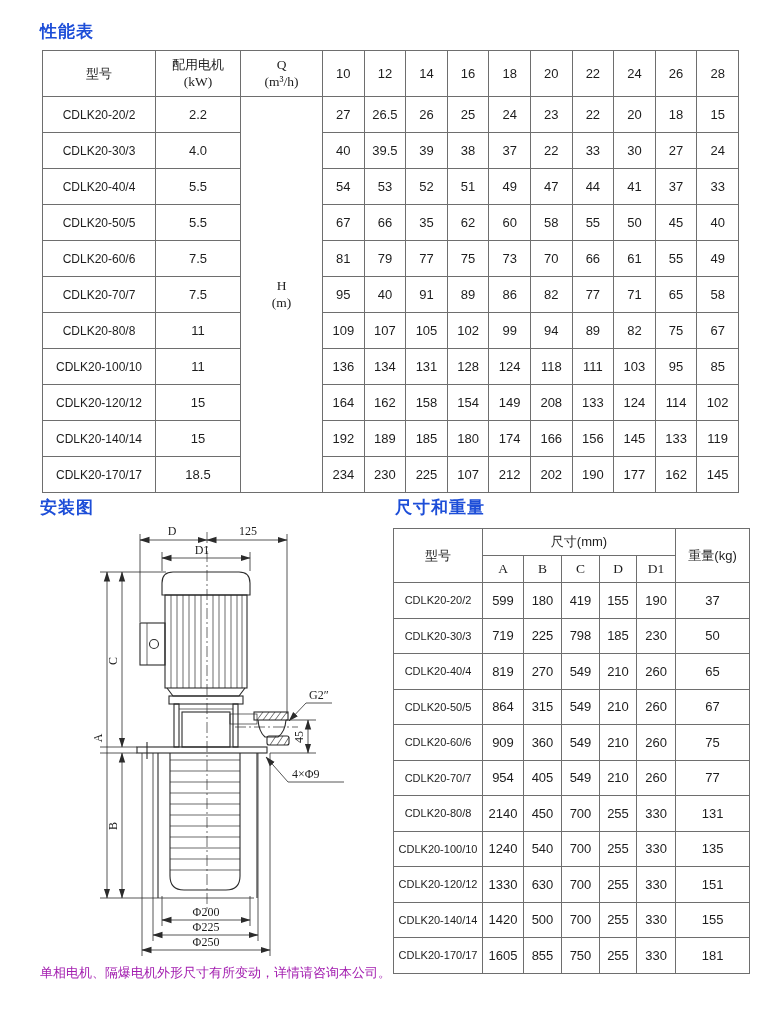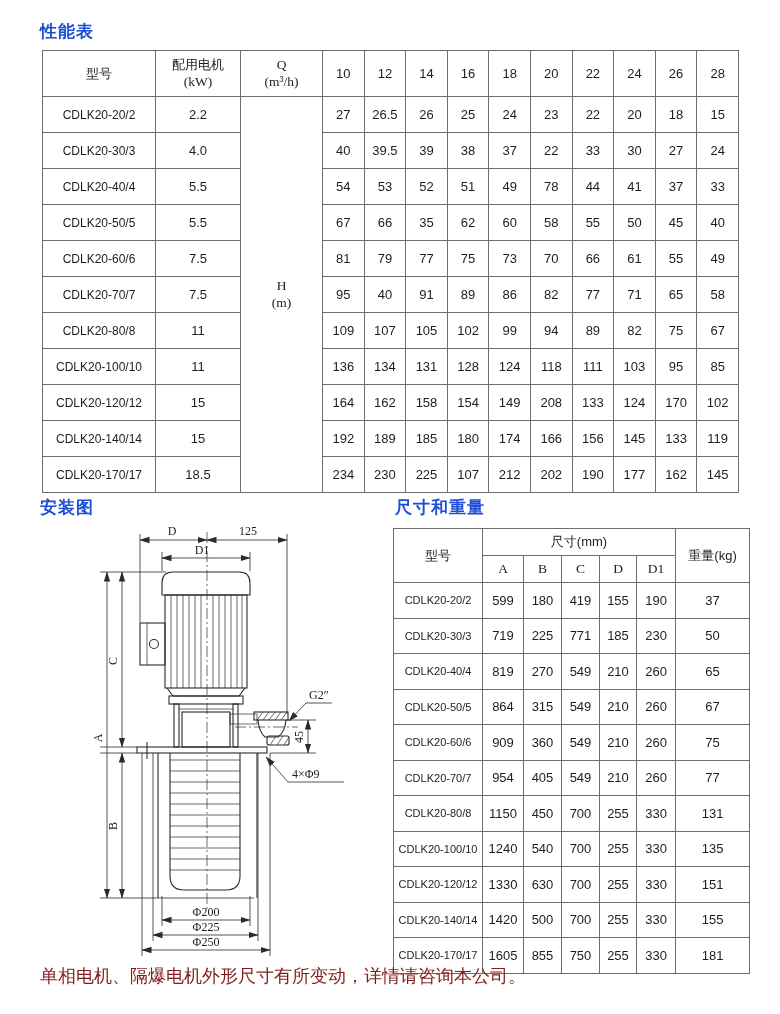--- a/index.html
+++ b/index.html
@@ -17,21 +17,21 @@
   .dims{left:393px;top:528px;width:356px;}
   .dims thead th{height:26px;font-weight:normal;}
   .dims td{height:34.5px;}
   .cn{font-size:13px;}
   .num{font-size:13px;}
   .model{font-size:12px;}
   .small{font-size:11px;}
   .serif{font-family:"Liberation Serif",serif;font-size:13.5px;line-height:1.25;}
   .subh{font-size:13.5px;}
   .hcell div{line-height:1.2;}
-  .footer{font-size:18px;color:#7f1d1d;}
+  .footer{font-size:13px;color:#a21caf;}
   svg text{font-family:"Liberation Serif",serif;font-size:12px;fill:#1d1d1d;}
   svg .cad{stroke:#2b2b2b;stroke-width:1.1;fill:none;}
   svg .thin{stroke:#2b2b2b;stroke-width:0.7;fill:none;}
   svg .dim{stroke:#2b2b2b;stroke-width:0.8;fill:none;}
   svg .dash{stroke:#2b2b2b;stroke-width:0.7;fill:none;stroke-dasharray:11 3 2 3;}
 </style>
 </head>
 <body>
 
 <div class="abs title" style="left:40px;top:20px;">性能表</div>
@@ -109,21 +109,21 @@
         <td class="num">24</td>
       </tr>
       <tr>
         <td class="model">CDLK20-40/4</td>
         <td class="num">5.5</td>
         <td class="num">54</td>
         <td class="num">53</td>
         <td class="num">52</td>
         <td class="num">51</td>
         <td class="num">49</td>
-        <td class="num">78</td>
+        <td class="num">47</td>
         <td class="num">44</td>
         <td class="num">41</td>
         <td class="num">37</td>
         <td class="num">33</td>
       </tr>
       <tr>
         <td class="model">CDLK20-50/5</td>
         <td class="num">5.5</td>
         <td class="num">67</td>
         <td class="num">66</td>
@@ -196,21 +196,21 @@
         <td class="model">CDLK20-120/12</td>
         <td class="num">15</td>
         <td class="num">164</td>
         <td class="num">162</td>
         <td class="num">158</td>
         <td class="num">154</td>
         <td class="num">149</td>
         <td class="num">208</td>
         <td class="num">133</td>
         <td class="num">124</td>
-        <td class="num">170</td>
+        <td class="num">114</td>
         <td class="num">102</td>
       </tr>
       <tr>
         <td class="model">CDLK20-140/14</td>
         <td class="num">15</td>
         <td class="num">192</td>
         <td class="num">189</td>
         <td class="num">185</td>
         <td class="num">180</td>
         <td class="num">174</td>
@@ -361,21 +361,21 @@
         <td class="num">180</td>
         <td class="num">419</td>
         <td class="num">155</td>
         <td class="num">190</td>
         <td class="num">37</td>
       </tr>
       <tr>
         <td class="model small">CDLK20-30/3</td>
         <td class="num">719</td>
         <td class="num">225</td>
-        <td class="num">771</td>
+        <td class="num">798</td>
         <td class="num">185</td>
         <td class="num">230</td>
         <td class="num">50</td>
       </tr>
       <tr>
         <td class="model small">CDLK20-40/4</td>
         <td class="num">819</td>
         <td class="num">270</td>
         <td class="num">549</td>
         <td class="num">210</td>
@@ -404,21 +404,21 @@
         <td class="model small">CDLK20-70/7</td>
         <td class="num">954</td>
         <td class="num">405</td>
         <td class="num">549</td>
         <td class="num">210</td>
         <td class="num">260</td>
         <td class="num">77</td>
       </tr>
       <tr>
         <td class="model small">CDLK20-80/8</td>
-        <td class="num">1150</td>
+        <td class="num">2140</td>
         <td class="num">450</td>
         <td class="num">700</td>
         <td class="num">255</td>
         <td class="num">330</td>
         <td class="num">131</td>
       </tr>
       <tr>
         <td class="model small">CDLK20-100/10</td>
         <td class="num">1240</td>
         <td class="num">540</td>

